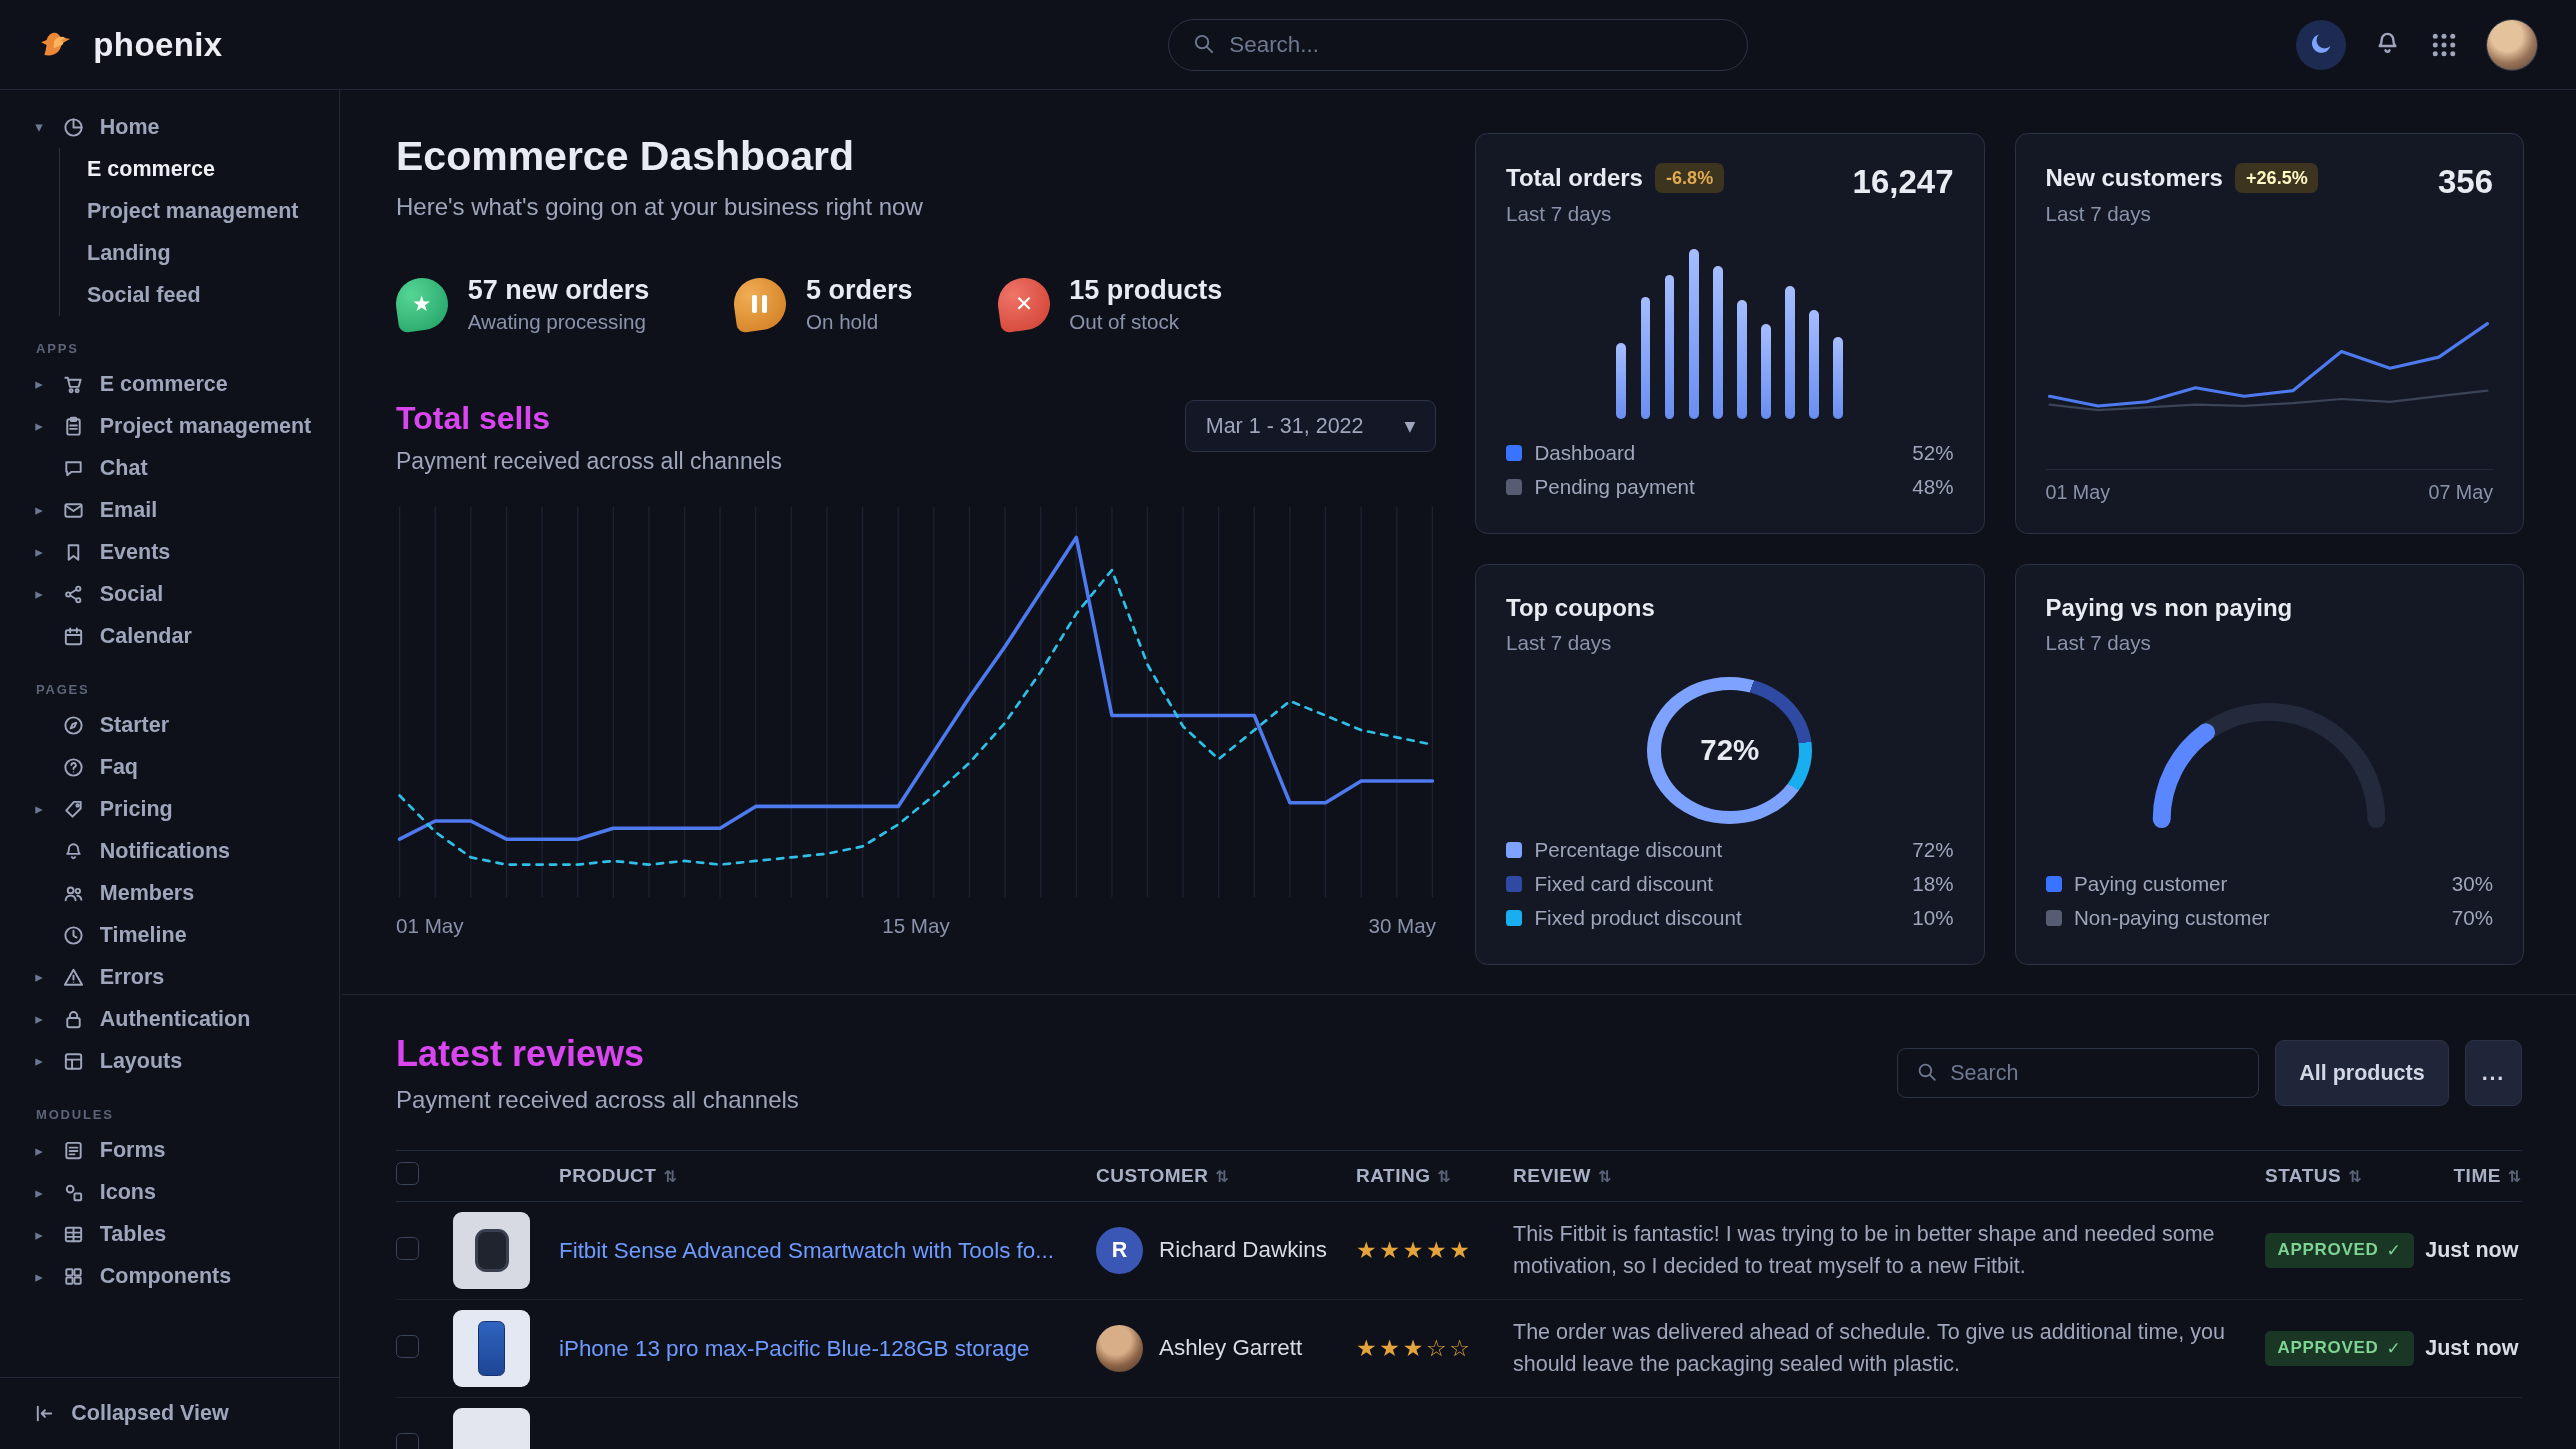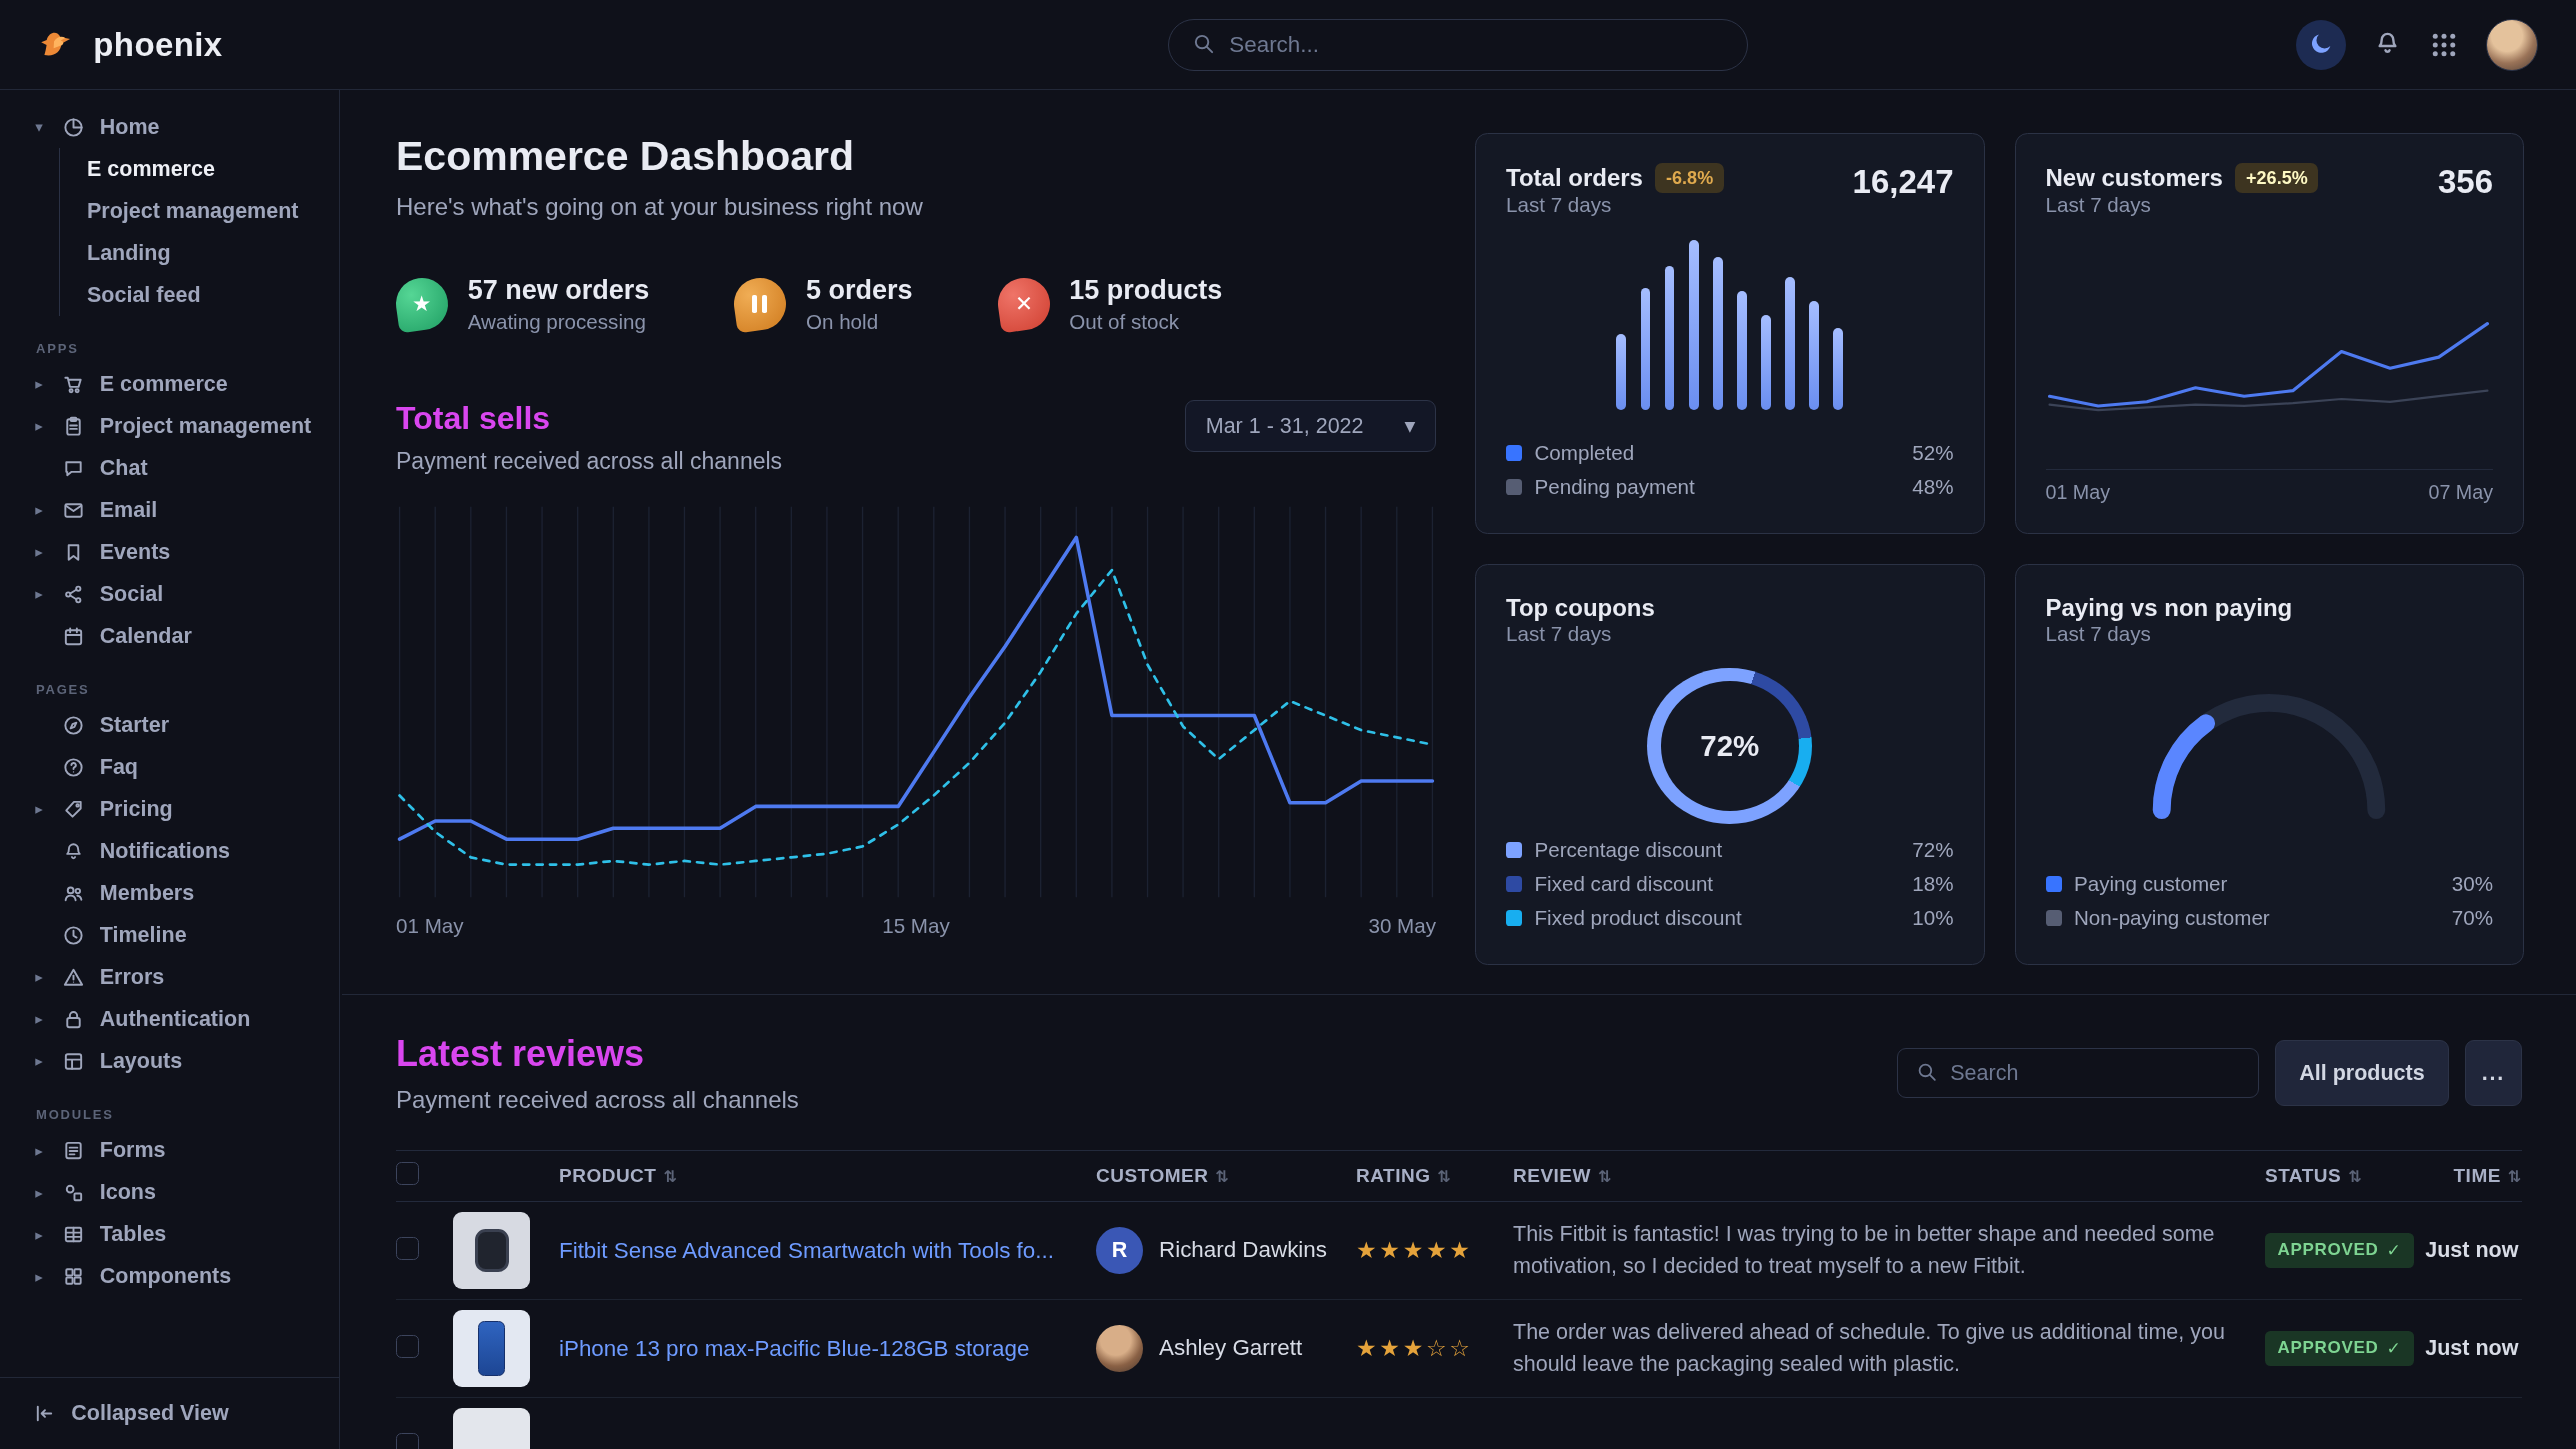--- a/index.html
+++ b/index.html
@@ -88,21 +88,21 @@
   }
   .chart-wrap { margin-top:30px; }
   .ts-labels { display:flex; justify-content:space-between; font-size:20.6px; color:#8a93ab; margin-top:12.5px; }
   
   .cards-col { display:grid; grid-template-columns:1fr 1fr; gap:30px; grid-auto-rows:401px; }
   .card { background:#141824; border:1.8px solid #2b3245; border-radius:12.5px; padding:29px 30px; display:flex; flex-direction:column; }
   .card-top { display:flex; justify-content:space-between; align-items:flex-start; }
   .card-title-row { display:flex; align-items:center; gap:12.5px; }
   .card-title { font-size:24px; font-weight:700; color:#e9ebf3; }
   .badge { font-size:18px; font-weight:700; padding:4.5px 10.7px; border-radius:7.2px; }
-  .card-period { font-size:20.6px; color:#8a93ab; }
+  .card-period { font-size:20.6px; color:#8a93ab; margin-top:9px; }
   .card-value { font-size:33px; font-weight:700; color:#e9ebf3; }
   .legend { margin-top:auto; }
   .legend-row { display:flex; align-items:center; gap:12.5px; font-size:20.6px; color:#9fa6bc; height:34px; }
   .swatch { width:16px; height:16px; border-radius:3.6px; flex:0 0 16px; }
   .legend-val { margin-left:auto; color:#9fa6bc; }
   .orders-bars { display:flex; align-items:flex-end; gap:14.3px; height:170px; margin:23px auto 16px; }
   .obar { width:9.8px; border-radius:5.4px; background:linear-gradient(#a5bdff,#6a8ef0); }
   .nc-chart { margin-top:auto; }
   .nc-labels { display:flex; justify-content:space-between; font-size:19.7px; color:#8a93ab; border-top:1.8px solid #232a3c; padding-top:10.7px; margin-top:5.4px; }
   .donut { width:165px; height:165px; border-radius:50%; margin:21.5px auto 9px; position:relative; }
@@ -563,21 +563,21 @@
             <div class="obar" style="height: 90%;"></div>
             <div class="obar" style="height: 70%;"></div>
             <div class="obar" style="height: 56%;"></div>
             <div class="obar" style="height: 78%;"></div>
             <div class="obar" style="height: 64%;"></div>
             <div class="obar" style="height: 48%;"></div>
           </div>
         <div class="legend">
           <div class="legend-row">
             <span class="swatch" style="background: rgb(56, 116, 255);"></span>
-            <span>Completed</span>
+            <span>Dashboard</span>
             <span class="legend-val">52%</span>
           </div>
           <div class="legend-row">
             <span class="swatch" style="background: rgb(86, 93, 115);"></span>
             <span>Pending payment</span>
             <span class="legend-val">48%</span>
           </div>
         </div>
       </div>
 

